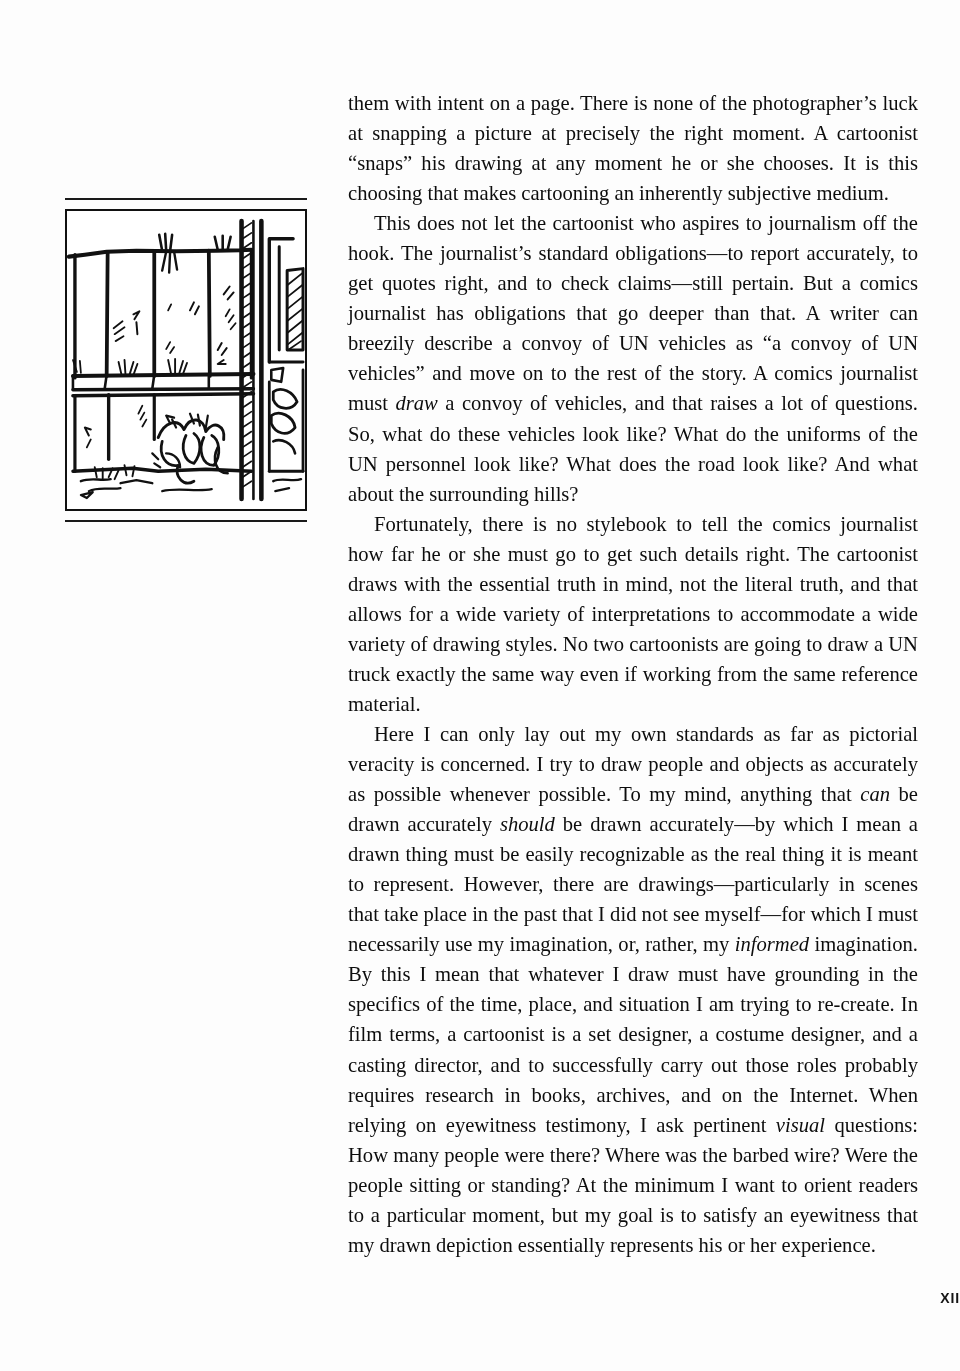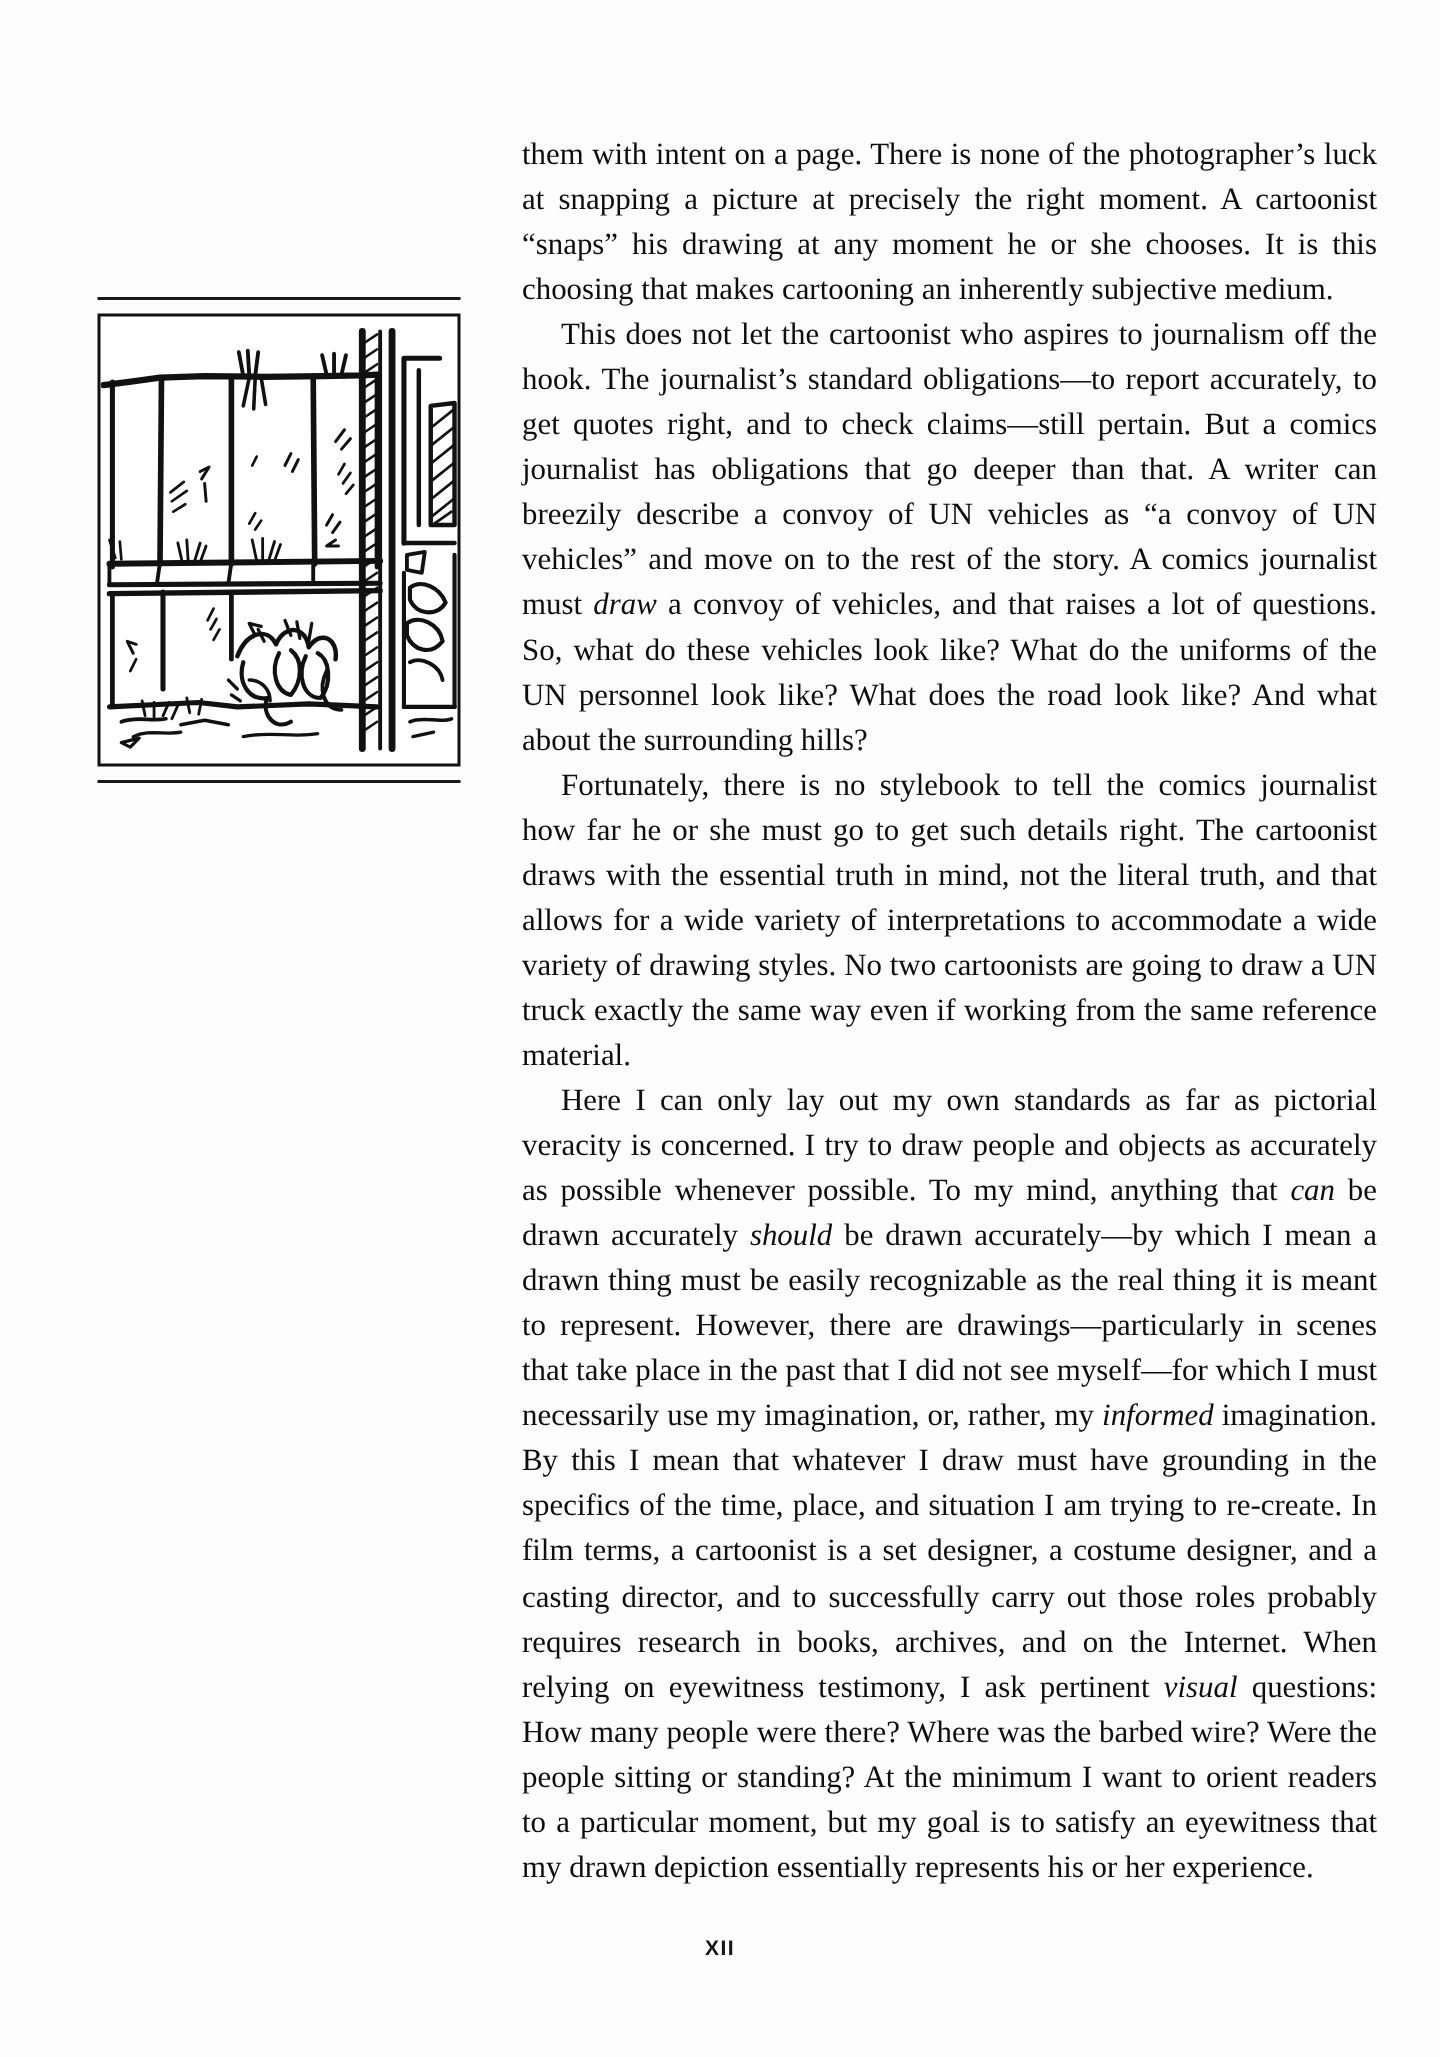--- a/index.html
+++ b/index.html
@@ -68,21 +68,21 @@
   }
   #text-column p.no-indent { text-indent: 0; }
   #text-column i, #text-column em { font-style: italic; }
 
   
   #folio {
     position: absolute;
     top: 1290px;
     left: 0;
     width: 960px;
-    text-align: center;
+    text-align: right;
     font-family: "Liberation Sans", "DejaVu Sans", sans-serif;
     font-size: 14px;
     letter-spacing: 0.9px;
     color: #151515;
     font-weight: 600;
   }
 </style>
 </head>
 <body>
 

